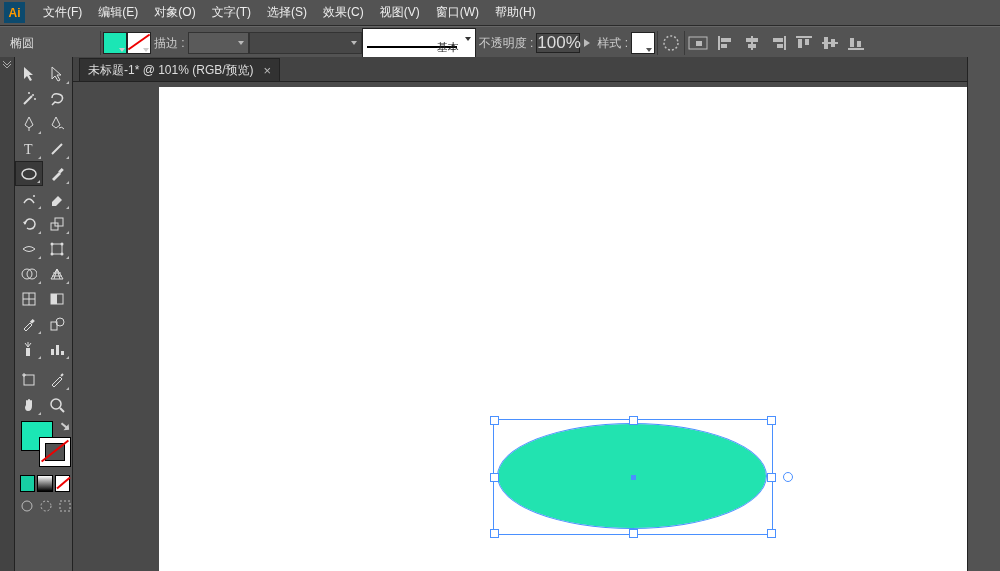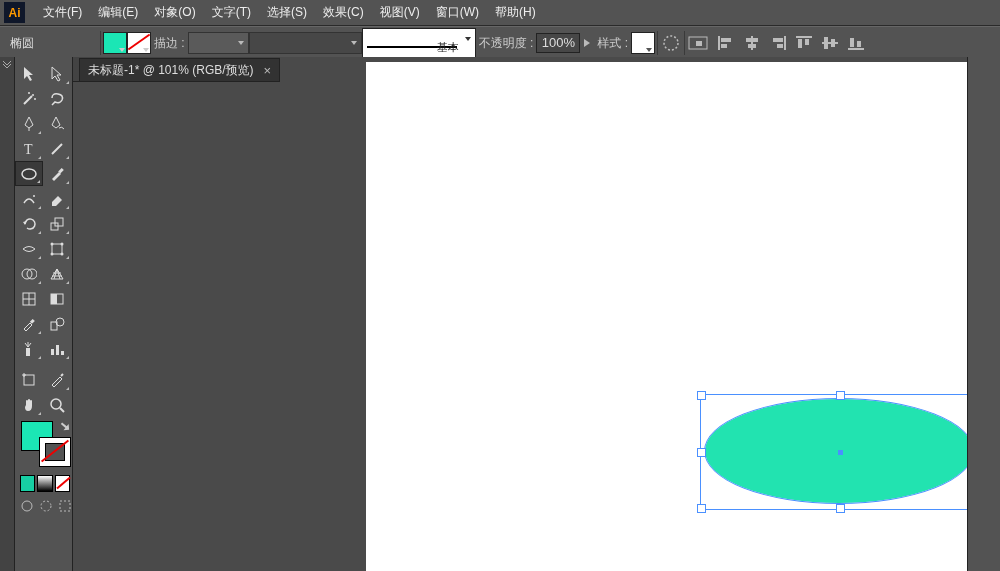--- a/index.html
+++ b/index.html
@@ -1,39 +1,39 @@
 <!DOCTYPE html>
 <html><head>
 <meta charset="utf-8">
 <style>
   html,body{margin:0;padding:0;width:1000px;height:571px;overflow:hidden;font-family:"Microsoft YaHei",Arial,sans-serif;font-size:12px;color:#ddd;background:#323232;user-select:none}
   
   #menubar{height:25px;background:#535353;display:flex;align-items:center;padding:0 4px;border-bottom:1px solid #2a2a2a}
-  #app-icon{width:21px;height:21px;background:#0f172a;color:#ff9a00;font-weight:bold;font-size:12px;display:flex;align-items:center;justify-content:center;margin-right:10px}
+  #app-icon{width:21px;height:21px;background:#0c4a6e;color:#ff9a00;font-weight:bold;font-size:12px;display:flex;align-items:center;justify-content:center;margin-right:10px}
   #menubar .mi{color:#eee;padding:0 8px;line-height:25px;height:25px;cursor:default}
   .bridge-group{margin-left:12px;display:flex;gap:10px;align-items:center}
   .hdr-box{width:22px;height:18px;background:#9b9b9b;color:#333;font-size:10px;font-weight:bold;display:flex;align-items:center;justify-content:center}
   svg{display:block}
   .ico-btn{width:26px;height:22px;display:flex;align-items:center;justify-content:center}
   
   #ctrlbar{height:32px;background:#535353;border-top:1px solid #666;border-bottom:1px solid #2a2a2a;display:flex;align-items:center;padding:0 6px;}
   .shape-lbl{width:88px;color:#ddd;padding-left:4px}
   .sep{width:1px;height:24px;background:#3a3a3a;margin:0 2px}
   .swatch{width:22px;height:20px;border:1px solid #222;position:relative}
   .swatch .drop{position:absolute;right:1px;bottom:1px;border-left:3px solid transparent;border-right:3px solid transparent;border-top:4px solid #ccc}
   .no-stroke{background:#fff}
   .no-stroke::before{content:"";position:absolute;left:-2px;top:8px;width:26px;height:2px;background:#e00;transform:rotate(-35deg)}
   .lbl{color:#ccc;padding:0 3px;white-space:nowrap}
   .dd{height:20px;background:#5a5a5a;border:1px solid #333;display:flex;align-items:center;padding:0 16px 0 5px;position:relative;color:#ddd;font-size:11px}
   .dd::after{content:"";position:absolute;right:4px;top:8px;border-left:3px solid transparent;border-right:3px solid transparent;border-top:4px solid #bbb}
   .stroke-style{width:90px;height:20px;background:#fff;border:1px solid #222;display:flex;align-items:center;padding:8px 18px 0 4px;position:relative}
   .stroke-style .line{flex:1;height:2px;background:#000}
   .stroke-style .tag{position:absolute;right:16px;font-size:11px;color:#222}
   .stroke-style::after{content:"";position:absolute;right:4px;top:8px;border-left:3px solid transparent;border-right:3px solid transparent;border-top:4px solid #333}
-  .opacity-box{width:42px;height:18px;background:#474747;border:1px solid #222;text-align:center;line-height:18px;color:#ddd;font-size:13px}
+  .opacity-box{width:42px;height:18px;background:#474747;border:1px solid #222;text-align:center;line-height:18px;color:#ddd;font-size:17px}
   .chevron{width:14px;height:20px;display:flex;align-items:center;justify-content:center}
   .style-well{width:22px;height:20px;background:#fff;border:1px solid #222;position:relative}
   .style-well::after{content:"";position:absolute;right:2px;bottom:1px;border-left:3px solid transparent;border-right:3px solid transparent;border-top:4px solid #555}
   .align-cluster{display:flex;gap:4px;margin-left:6px}
   .ctl-ico{width:22px;height:22px;display:flex;align-items:center;justify-content:center}
   
   #main{position:absolute;left:0;top:57px;right:0;bottom:0;display:flex;background:#323232}
   
   #panel-collapse{width:14px;background:#434343;border-right:1px solid #222;display:flex;justify-content:center;padding-top:4px}
   
@@ -47,21 +47,21 @@
   #fill-stroke{position:relative;height:50px;margin:4px 4px 4px 6px}
   #fill-sw{position:absolute;left:0;top:0;width:30px;height:28px;background:#1be6b5;border:1px solid #000}
   #stroke-sw{position:absolute;left:18px;top:16px;width:30px;height:28px;background:#fff;border:1px solid #000}
   #stroke-sw::before{content:"";position:absolute;left:5px;top:5px;right:5px;bottom:5px;background:#535353;border:1px solid #000}
   #stroke-sw .diag{position:absolute;left:-2px;top:12px;width:34px;height:2px;background:#e00;transform:rotate(-38deg)}
   #swap-ico{position:absolute;left:36px;top:0}
   #mini-modes{display:flex;gap:0;margin:0 0 2px 5px}
   .mini{width:15px;height:15px;border:1px solid #000;margin-right:2px}
   #view-modes{display:flex;margin:4px 0 0 5px;gap:4px}
   
-  #doc-area{flex:1;display:flex;flex-direction:row;background:#4a4a4a}
+  #doc-area{flex:1;display:flex;flex-direction:column;background:#4a4a4a}
   #tabbar{height:24px;background:#434343;display:flex;align-items:flex-end;padding-left:6px;border-bottom:1px solid #222}
   .tab{height:22px;background:#323232;color:#ddd;font-size:12px;display:flex;align-items:center;padding:0 8px;border:1px solid #222;border-bottom:none;gap:10px}
   .tab .close{color:#bbb;font-size:13px;line-height:1}
   #canvas-wrap{flex:1;background:#4a4a4a;position:relative;overflow:hidden}
   #artboard{position:absolute;left:86px;top:5px;width:880px;height:620px;background:#fff;box-shadow:2px 2px 0 #2a2a2a}
   
   #sel-box{position:absolute;border:1px solid #4a90ff}
   .hdl{position:absolute;width:7px;height:7px;background:#fff;border:1px solid #4a90ff}
   #ellipse{position:absolute;background:#22e3b0;border-radius:50%;outline:1px solid #4a90ff}
   .anchor-pt{position:absolute;width:5px;height:5px;background:#4a90ff}

